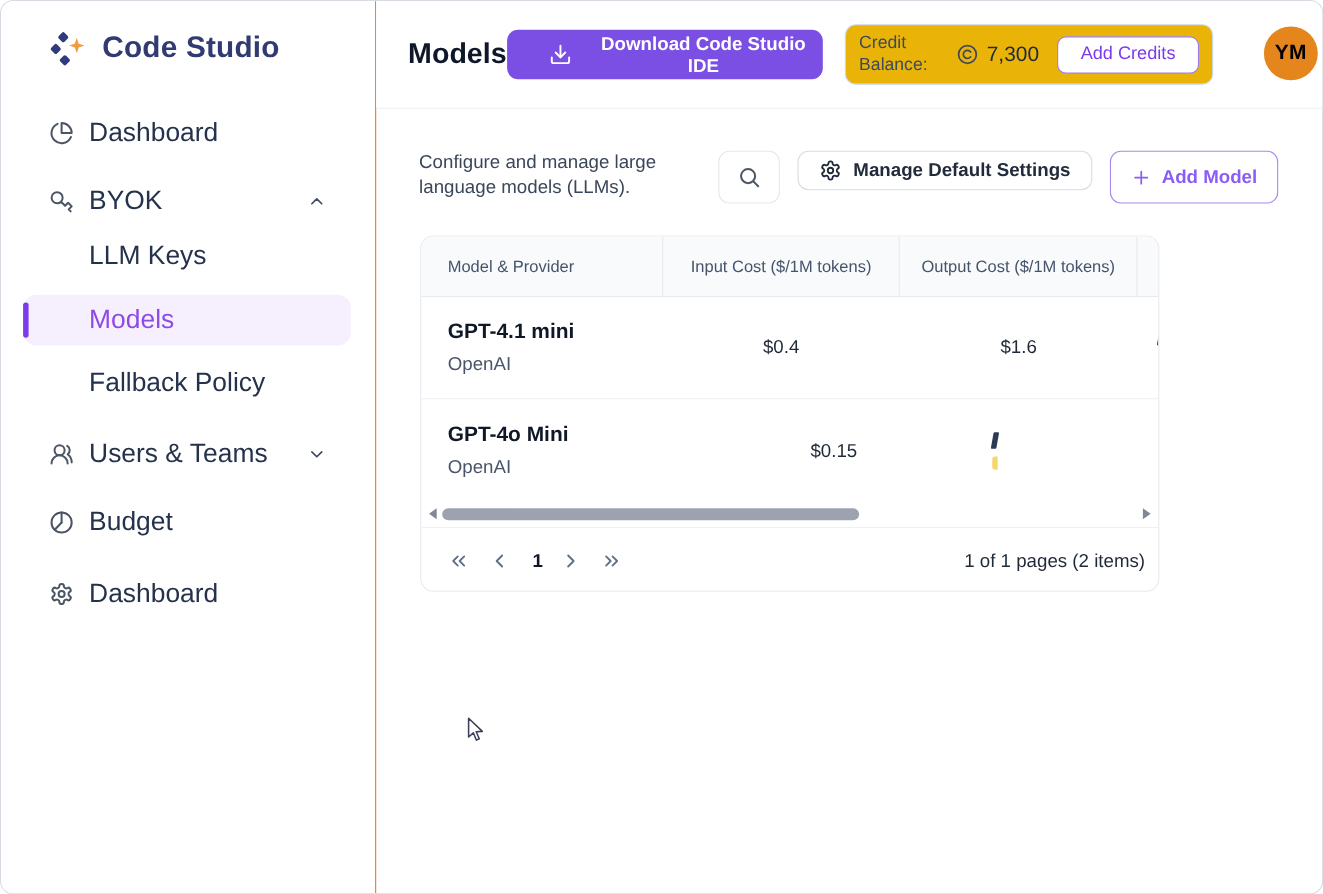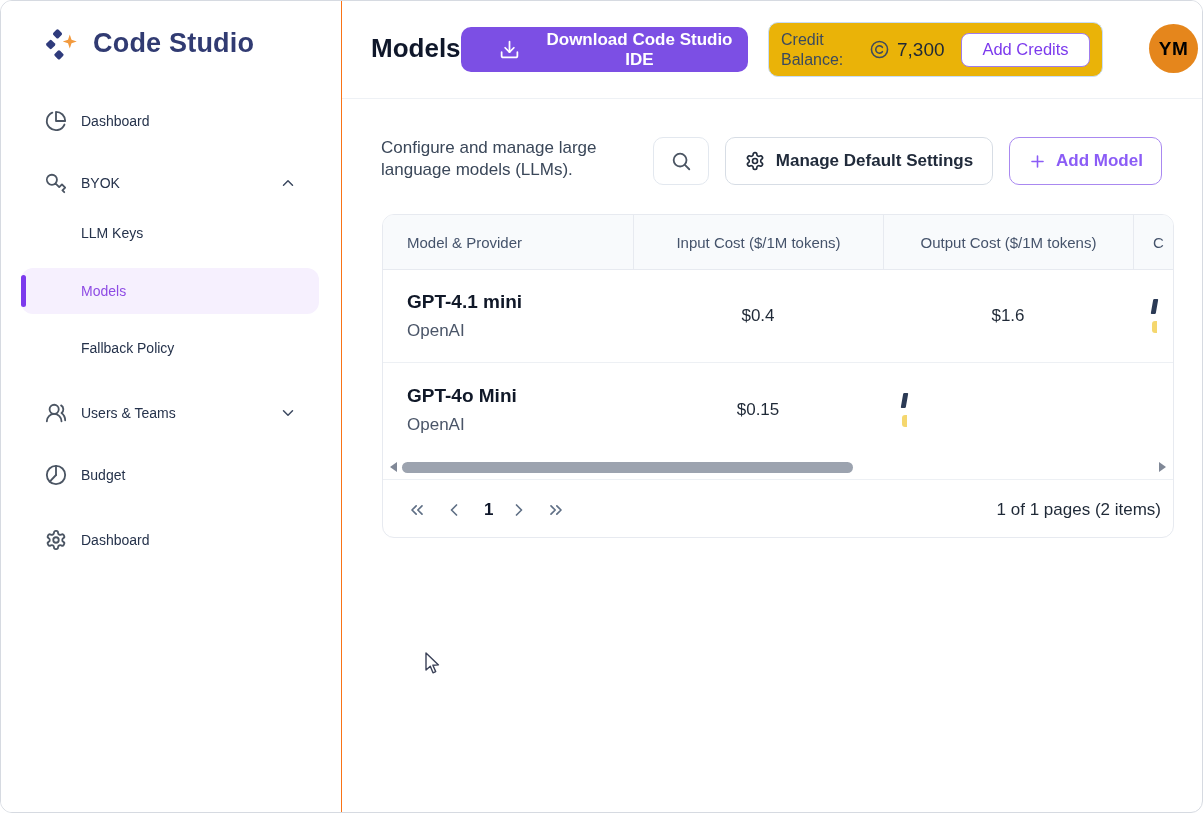--- a/index.html
+++ b/index.html
@@ -13,21 +13,21 @@
   
   #sidebar {
     position:absolute; left:0; top:0; width:341px; height:100%;
     background:#fff; border-right:1px solid #f97316;
   }
   .logo-row { position:absolute; left:43px; top:26px; display:flex; align-items:center; gap:16px; }
   .logo-text { font-size:27px; font-weight:700; color:#313b72; letter-spacing:.2px; }
 
   .nav-item { position:absolute; left:0; width:341px; height:40px; display:flex; align-items:center; cursor:default; }
   .nav-item .nav-icon { position:absolute; left:44px; width:22px; height:22px; color:#4b5563; }
-  .nav-item .nav-label { position:absolute; left:80px; font-size:14px; color:#25324b; }
+  .nav-item .nav-label { position:absolute; left:80px; font-size:24px; color:#25324b; }
   .nav-item .nav-chevron { position:absolute; left:278px; width:18px; height:18px; color:#3d4a61; }
 
   .nav-dashboard { top:100px; }
   .nav-byok      { top:162px; }
   .nav-llmkeys   { top:212px; }
   .nav-models    { top:267px; height:46px; }
   .nav-fallback  { top:327px; }
   .nav-users     { top:392px; }
   .nav-budget    { top:454px; }
   .nav-settings  { top:519px; }
@@ -73,35 +73,35 @@
   }
 
   
   .description { position:absolute; left:380px; top:136px; font-size:17px; line-height:22px; color:#3a4759; }
   .search-btn {
     position:absolute; left:652px; top:136px; width:56px; height:48px;
     background:#fff; border:1px solid #e3e8ef; border-radius:10px;
     display:flex; align-items:center; justify-content:center; cursor:pointer;
   }
   .manage-btn {
-    position:absolute; left:724px; top:136px; width:268px; height:48px;
+    position:absolute; left:724px; top:136px; width:268px; height:36px;
     background:#fff; border:1px solid #d7dde5; border-radius:10px;
     display:flex; align-items:center; justify-content:center; gap:11px;
     font-size:17px; font-weight:600; color:#212b3b; font-family:inherit; cursor:pointer;
   }
   .add-model-btn {
     position:absolute; left:1008px; top:136px; width:153px; height:48px;
     background:#fff; border:1px solid #a988f0; border-radius:10px;
     display:flex; align-items:center; justify-content:center; gap:9px;
     font-size:17px; font-weight:600; color:#8b5cf6; font-family:inherit; cursor:pointer;
   }
 
   
   .table-card {
-    position:absolute; left:381px; top:213px; width:792px; height:324px;
+    position:absolute; left:381px; top:213px; width:672px; height:324px;
     border:1px solid #e7eaf0; border-radius:12px; background:#fff; overflow:hidden;
   }
   .thead { display:flex; height:55px; background:#f8fafc; border-bottom:1px solid #e7eaf0; }
   .th { display:flex; align-items:center; font-size:15px; color:#45536b; }
   .th-model  { width:250px; padding-left:24px; }
   .th-input  { width:250px; justify-content:center; border-left:1px solid #e7eaf0; }
   .th-output { width:250px; justify-content:center; border-left:1px solid #e7eaf0; }
   .th-cut    { flex:1; padding-left:19px; border-left:1px solid #e7eaf0; overflow:hidden; }
 
   .trow { display:flex; height:93px; }

